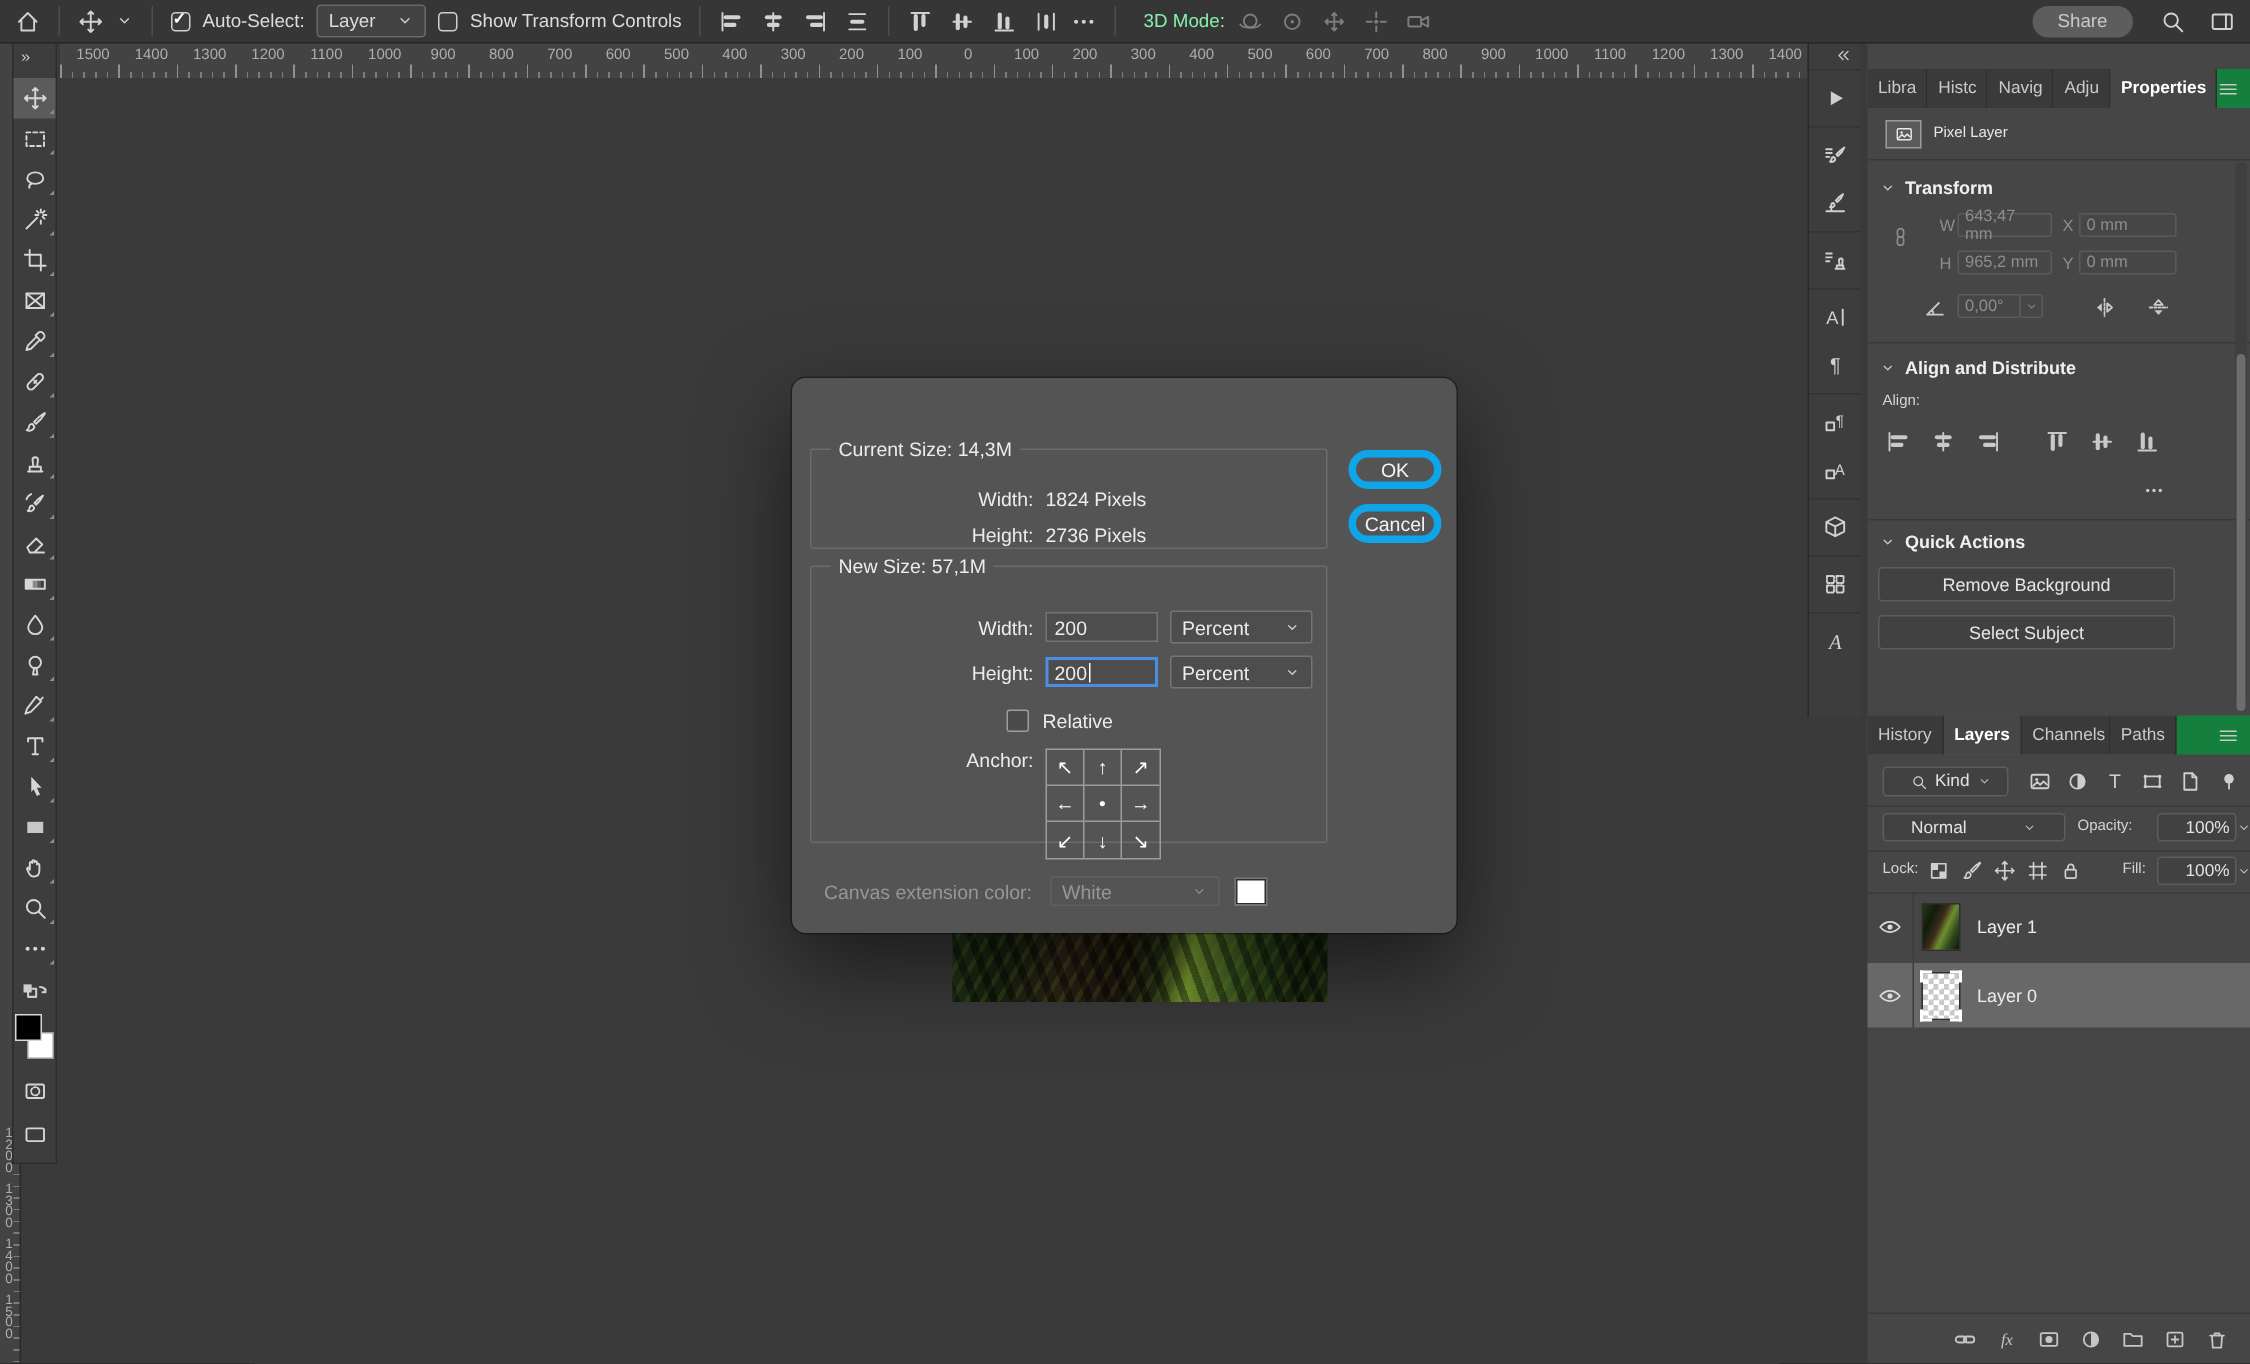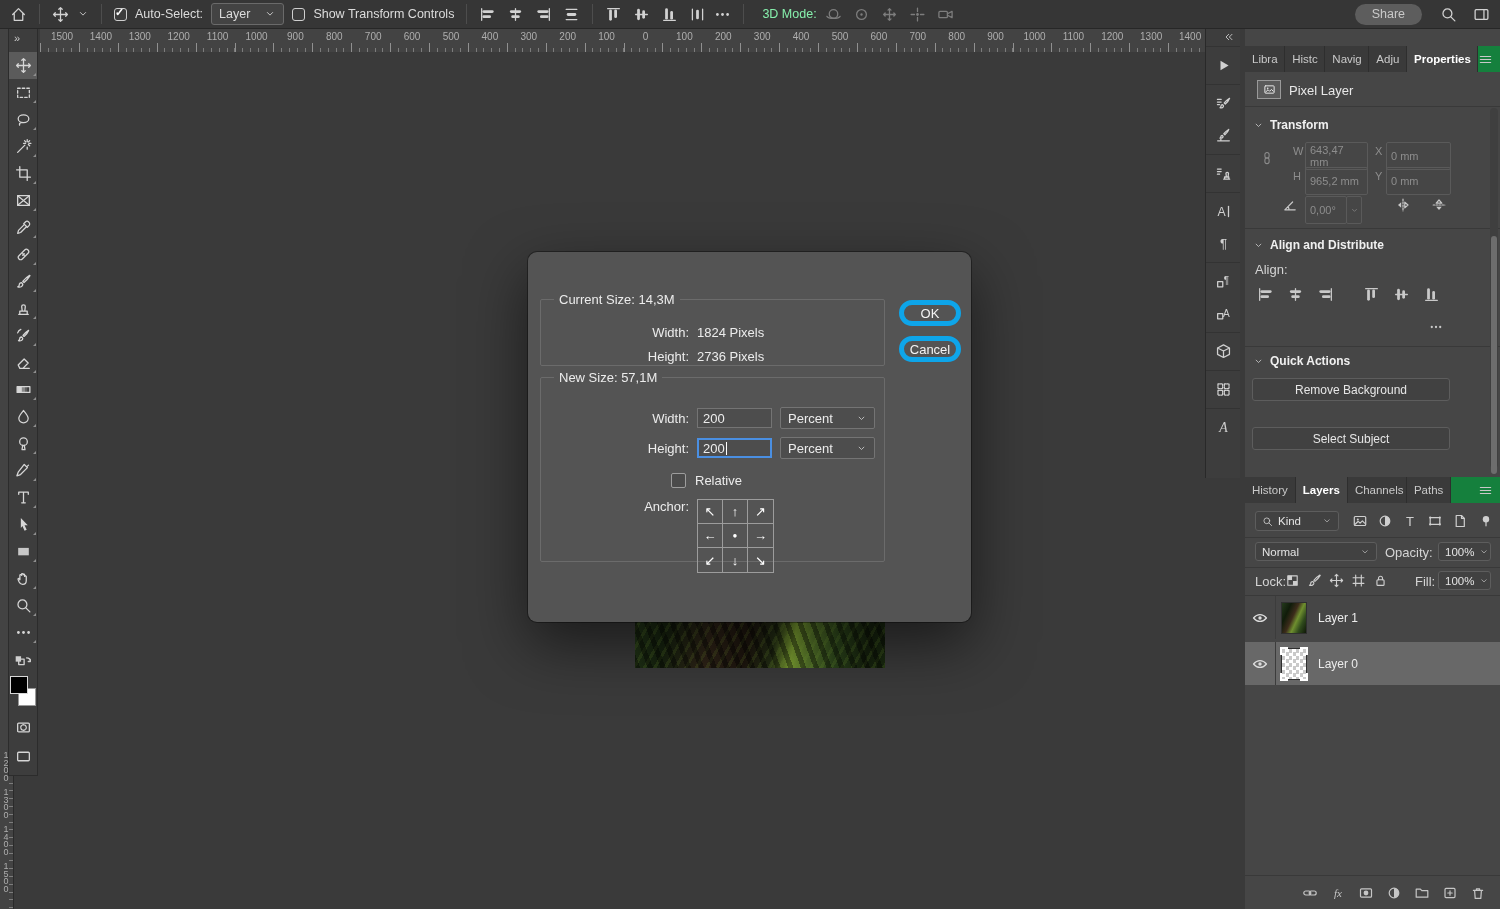--- a/index.html
+++ b/index.html
@@ -113,30 +113,30 @@
   #right-panel{position:absolute;left:1245px;top:28px;width:255px;bottom:0;background:#464646;font-size:12px;z-index:5}
   .tabbar{position:absolute;left:0;right:0;height:26px;background:#15803d;display:flex;align-items:stretch}
   .tab{display:flex;align-items:center;padding:0 7px;font-size:11.5px;color:#c9c9c9;background:#3a3a3a;
       border-right:1px solid #2e2e2e;white-space:nowrap;overflow:hidden;max-width:44px}
   .tab.active{background:#464646;color:#fff;font-weight:bold;max-width:none}
   .tab-menu{margin-left:auto;align-self:center;width:15px;height:15px;color:#c9c9c9;margin-right:7px}
   .sec-h{position:absolute;display:flex;align-items:center;gap:6px;font-weight:bold;font-size:12px;color:#f0f0f0;left:8px}
   .chev{width:11px;height:11px;color:#c9c9c9}
   .pdiv{position:absolute;left:0;right:0;height:1px;background:#393939}
   .tf-lbl{position:absolute;color:#8d8d8d;font-size:11px}
-  .tf-field{position:absolute;height:28px;border:1px solid #5a5a5a;border-radius:2px;color:#8d8d8d;
+  .tf-field{position:absolute;height:16px;border:1px solid #5a5a5a;border-radius:2px;color:#8d8d8d;
       font-size:11px;display:flex;align-items:center;padding:0 4px;box-sizing:border-box}
   .picon{position:absolute;color:#8d8d8d}
   .alicon{position:absolute;width:17px;height:17px;color:#c9c9c9}
   .qbtn{position:absolute;left:7px;width:198px;height:23px;background:#414141;border:1px solid #5d5d5d;
       border-radius:3px;color:#e6e6e6;font-size:12px;display:flex;align-items:center;justify-content:center;font-family:inherit}
   .pdd{position:absolute;background:#414141;border:1px solid #5d5d5d;border-radius:3px;height:20px;
-      display:flex;align-items:center;padding:0 6px;font-size:11.5px;color:#e3e3e3;box-sizing:border-box;gap:5px}
+      display:flex;align-items:center;padding:0 18px;font-size:11.5px;color:#e3e3e3;box-sizing:border-box;gap:5px}
   .pdd .cv{margin-left:auto;width:10px;height:10px;color:#bdbdbd}
-  .plabel{position:absolute;font-size:13px;color:#d4d4d4}
+  .plabel{position:absolute;font-size:10px;color:#d4d4d4}
   .thumb-mini{position:absolute;left:12px;top:8px;width:22px;height:17px;background:#5a5a5a;border:1px solid #9a9a9a;
       display:flex;align-items:center;justify-content:center;color:#e8e8e8}
   .thumb-mini [data-icon]{width:13px;height:13px}
   #pscroll{position:absolute;left:245px;top:80px;width:8px;height:360px;background:#3f3f3f;border-radius:4px}
   #pscroll .thumb{position:absolute;left:1px;right:1px;top:128px;height:238px;background:#6d6d6d;border-radius:3px}
 
   
   .lrow{position:absolute;left:0;right:0;height:43px;display:flex;align-items:center}
   .lrow.sel{background:#686868}
   .eye-box{width:30px;display:flex;justify-content:center;flex:none}
@@ -597,20 +597,32 @@
           <div class="acell">↗</div>
           <div class="acell">←</div>
           <div class="acell ctr">●</div>
           <div class="acell">→</div>
           <div class="acell">↙</div>
           <div class="acell">↓</div>
           <div class="acell">↘</div>
         </div>
     </fieldset>
 
+    <div id="ext-row">
+      <span class="dlabel gray">Canvas extension color:</span>
+      <span class="ddd dis" id="ext-dd">
+        <span>White</span>
+        <span class="cv" data-icon="chevron-down">
+            <svg viewBox="0 0 16 16" fill="none" stroke="currentColor" stroke-width="1.2" stroke-linecap="round" stroke-linejoin="round">
+              <path d="M4.5 6 8 9.5 11.5 6"></path>
+            </svg>
+          </span>
+      </span>
+      <span id="ext-swatch"></span>
+    </div>
   </div>
 
   <div id="dock">
     <div class="dock-collapse">
         <span data-icon="collapse">
           <svg viewBox="0 0 16 16" fill="none" stroke="currentColor" stroke-width="1.2" stroke-linecap="round" stroke-linejoin="round">
             <path d="M7.6 4.4 4 8l3.6 3.6M12 4.4 8.4 8l3.6 3.6"></path>
           </svg>
         </span>
       </div>
@@ -863,21 +875,21 @@
 
     <div class="sec-h" style="top:326px">
       <span class="chev" data-icon="chevron-down">
           <svg viewBox="0 0 16 16" fill="none" stroke="currentColor" stroke-width="1.2" stroke-linecap="round" stroke-linejoin="round">
             <path d="M4.5 6 8 9.5 11.5 6"></path>
           </svg>
         </span>
       <span>Quick Actions</span>
     </div>
     <button class="qbtn" style="top:350px">Remove Background</button>
-    <button class="qbtn" style="top:399px">Select Subject</button>
+    <button class="qbtn" style="top:382px">Select Subject</button>
 
     <div id="pscroll">
         <span class="thumb"></span>
       </div>
 
     <div class="tabbar" style="top:449px" id="ltabs">
         <span class="tab">History</span>
         <span class="tab active">Layers</span>
         <span class="tab">Channels</span>
         <span class="tab">Paths</span>

